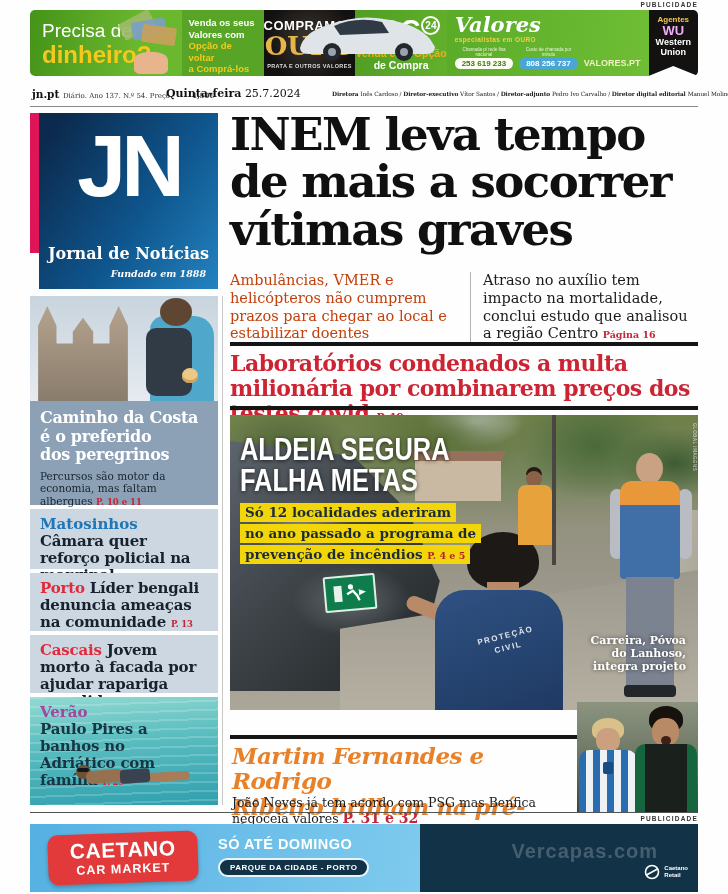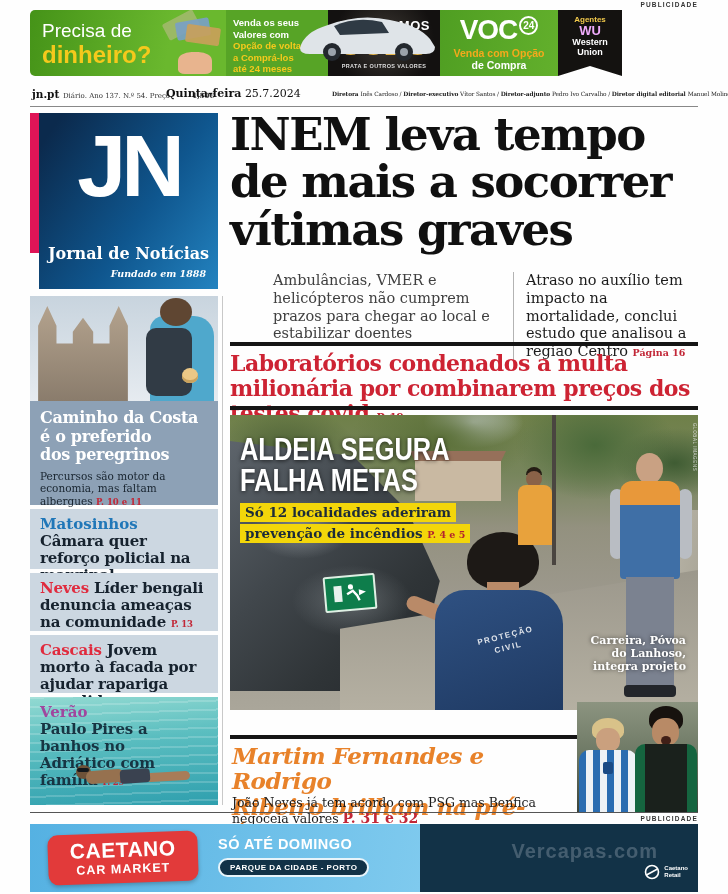--- a/index.html
+++ b/index.html
@@ -104,21 +104,21 @@
   .swim-head{position:absolute;left:46px;bottom:26px;width:15px;height:14px;background:#6e5238;border-radius:50%;z-index:2;}
   .swim-glasses{position:absolute;left:47px;bottom:33px;width:12px;height:4px;background:#14181c;border-radius:2px;z-index:3;}
   .swim-torso{position:absolute;left:56px;bottom:22px;width:38px;height:13px;background:#96714f;border-radius:6px;transform:rotate(-4deg);z-index:2;}
   .swim-shorts{position:absolute;left:90px;bottom:22px;width:30px;height:14px;background:#3a4250;border-radius:4px;transform:rotate(-4deg);z-index:2;}
   .swim-legs{position:absolute;left:116px;bottom:24px;width:44px;height:9px;background:#a87c58;border-radius:5px;transform:rotate(-3deg);z-index:1;}
 
   
   .headline{position:absolute;left:230px;top:111px;width:468px;
             font:800 45px "DejaVu Serif",serif;line-height:1.05;letter-spacing:-1.5px;color:#101010;}
   .deck-row{position:absolute;left:230px;top:272px;width:468px;display:flex;}
-  .deck-left{width:228px;padding-right:12px;font:500 14.5px "DejaVu Serif",serif;color:#404040;line-height:1.23;margin-left:43px;}
+  .deck-left{width:228px;padding-right:12px;font:500 14.5px "DejaVu Serif",serif;color:#c2410c;line-height:1.23;}
   .deck-right{flex:1;padding-left:12px;border-left:1px solid #b3b3b3;
               font:500 14.5px "DejaVu Serif",serif;color:#1c1c1c;line-height:1.23;}
   .pageref-lg{color:#c22737;font-weight:800;font-size:9.5px;}
   .black-rule{position:absolute;left:230px;width:468px;height:4px;background:#151515;}
   .rule1{top:342px;}  .rule2{top:406px;}  .rule3{top:735px;}
   .red-headline{position:absolute;left:230px;top:351px;width:468px;
                 font:800 22px "DejaVu Serif",serif;color:#cd2333;line-height:1.13;letter-spacing:-.5px;}
 
   
   .photo{position:absolute;left:230px;top:415px;width:468px;height:295px;overflow:hidden;
@@ -243,20 +243,35 @@
       <div class="ouro">OURO</div>
       <div class="prata">PRATA E OUTROS VALORES</div>
     </div>
     <div class="seg seg-voc">
       <div>
         <span class="voc">VOC</span><span class="voc-sup">24</span>
       </div>
       <div class="voc-s1">Venda com Opção</div>
       <div class="voc-s2">de Compra</div>
     </div>
+    <div class="seg seg-valores">
+      <div class="valores-logo">Valores</div>
+      <div class="valores-sub">especialistas em OURO</div>
+      <div class="pill-row">
+        <div class="pill-stack">
+          <div class="pill-label">Chamada p/ rede fixa nacional</div>
+          <div class="pill pill1">253 619 233</div>
+        </div>
+        <div class="pill-stack">
+          <div class="pill-label">Custo de chamada por minuto</div>
+          <div class="pill pill2">808 256 737</div>
+        </div>
+        <div class="valores-site">VALORES.PT</div>
+      </div>
+    </div>
     <div class="seg seg-wu">
       <div class="wu-ag">Agentes</div>
       <div class="wu-wu">WU</div>
       <div class="wu-name">Western Union</div>
     </div>
   </div>
 
   <div class="masthead">
     <span class="jnpt">jn.pt</span>
     <span class="issue"><span>Diário. Ano 137. N.º 54. Preço</span> <span class="price">1,50€</span></span>
@@ -291,21 +306,21 @@
       <div class="card1-deck"><span>Percursos são motor da economia, mas faltam albergues </span><span class="pageref">P. 10 e 11</span></div>
     </div>
   </div>
 
   <div class="card card-lite card2">
     <div class="kicker k-blue">Matosinhos</div>
     <div class="card-text"><span>Câmara quer reforço policial na marginal </span><span class="pageref">P. 6</span></div>
   </div>
 
   <div class="card card-lite card3">
-    <div class="card-text"><span class="kicker k-red">Neves</span><span> Líder bengali denuncia ameaças na comunidade </span><span class="pageref">P. 13</span></div>
+    <div class="card-text"><span class="kicker k-red">Porto</span><span> Líder bengali denuncia ameaças na comunidade </span><span class="pageref">P. 13</span></div>
   </div>
 
   <div class="card card-lite card4">
     <div class="card-text"><span class="kicker k-red">Cascais</span><span> Jovem morto à facada por ajudar rapariga agredida </span><span class="pageref">P. 15</span></div>
   </div>
 
   <div class="card card5">
     <div class="kicker k-purple" style="position:relative;z-index:2;">Verão</div>
     <div class="card-text" style="position:relative;z-index:2;">
       <div>Paulo Pires a banhos no</div>
@@ -367,20 +382,21 @@
       <div class="r-vest"></div>
       <div class="r-pants"></div>
       <div class="r-shoes"></div>
     </div>
     <div class="photo-title">
       <div>ALDEIA SEGURA</div>
       <div>FALHA METAS</div>
     </div>
     <div class="photo-subs">
       <span class="ysub">Só 12 localidades aderiram</span>
+      <span class="ysub">no ano passado a programa de</span>
       <span class="ysub">
           <span>prevenção de incêndios </span>
           <span class="pageref">P. 4 e 5</span>
         </span>
     </div>
     <div class="caption">
       <div>Carreira, Póvoa</div>
       <div>do Lanhoso,</div>
       <div>integra projeto</div>
     </div>

